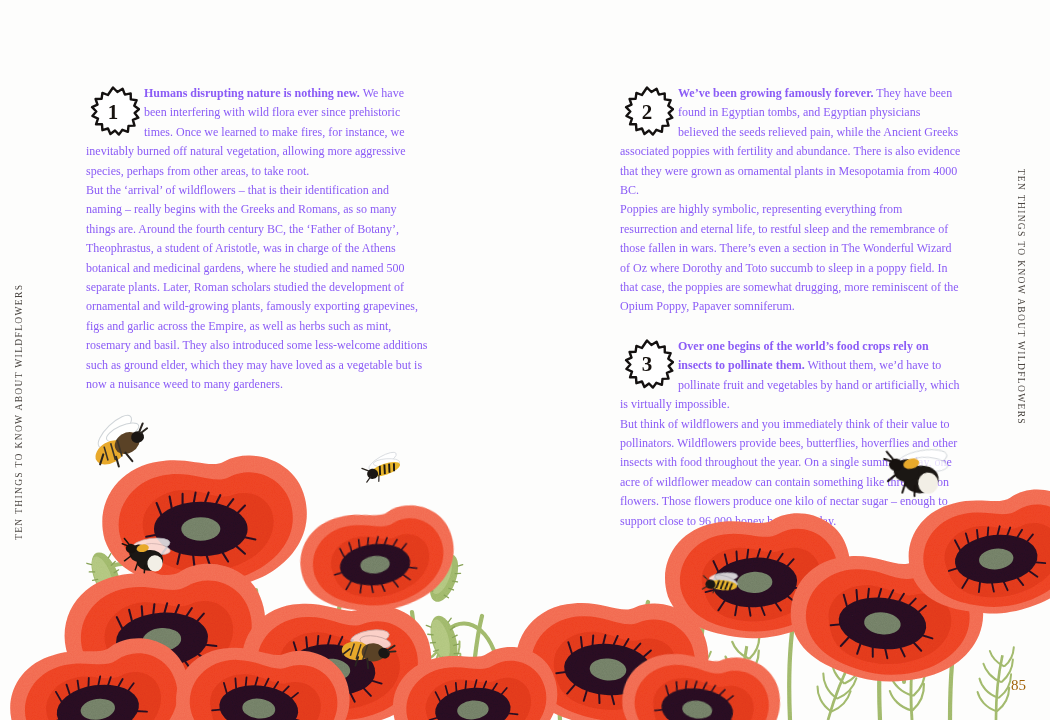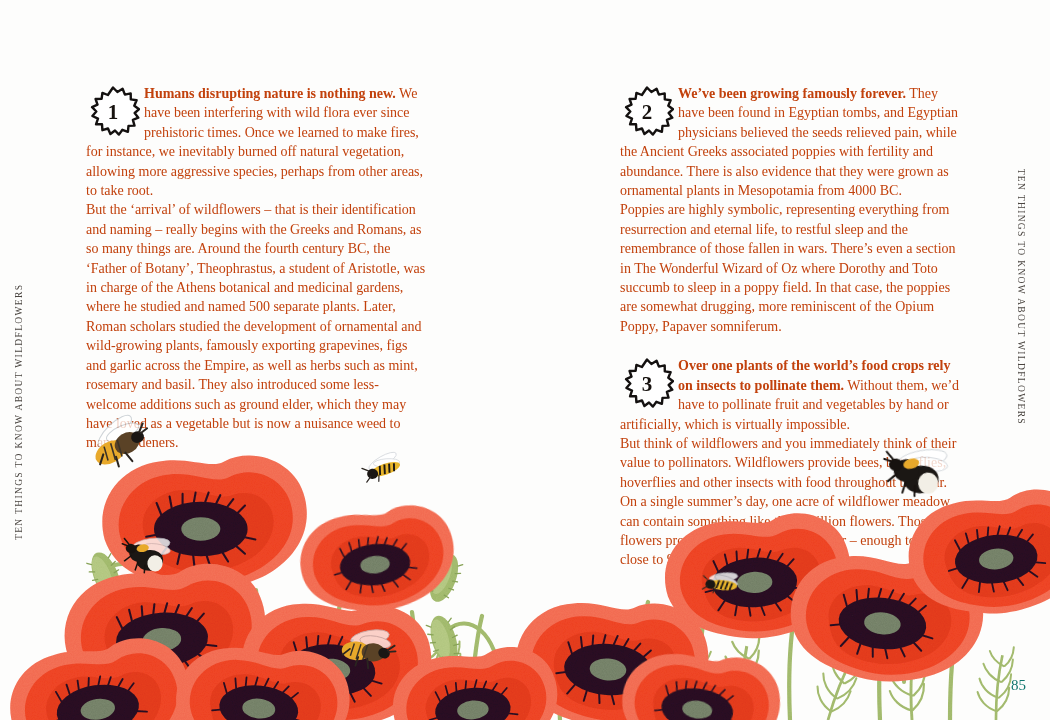--- a/index.html
+++ b/index.html
@@ -29,21 +29,21 @@
     transform:rotate(-90deg);
   }
   .runhead-right{
     right:24px;top:425px;
     transform-origin:right top;
     transform:rotate(90deg);
   }
   .folio{
     position:absolute;
     font-size:15px;
-    color:#0f766e;
+    color:#a16207;
     bottom:26px;
     font-family:"Liberation Serif","DejaVu Serif",serif;
   }
   .folio-left{left:24px;}
   .folio-right{right:24px;}
 
   
   .col{position:absolute;top:84px;width:342px;}
   .col-left{left:86px;}
   .col-right{left:620px;}
@@ -56,24 +56,24 @@
   .badge svg{display:block;width:54px;height:54px;}
   .badge .num{
     position:absolute;left:0;top:0;width:54px;height:54px;
     display:flex;align-items:center;justify-content:center;
     font-family:"Liberation Serif","DejaVu Serif",serif;
     font-size:21px;font-weight:700;color:#17120f;
     padding-bottom:2px;box-sizing:border-box;
   }
   p.body{
     margin:0;
-    font-size:14px;
+    font-size:12px;
     line-height:19.4px;
     text-align:left;
-    color:#c2410c;
+    color:#8b5cf6;
   }
   .lead{font-weight:700;}
   .ital{}
   
   .has-badge .shape{
     float:left;width:58px;height:58px;shape-outside:content-box;
   }
 
   
   .art{position:absolute;left:0;right:0;bottom:0;height:330px;pointer-events:none;}
@@ -141,21 +141,21 @@
           <path d="M27 1.5 L31.4 6.0 L36.6 2.8 L38.9 8.6 L44.7 7.4 L44.8 13.4 L50.6 14.2
                    L48.3 19.7 L53.1 23.2 L48.7 27.0 L52.3 31.7 L46.9 33.9 L48.5 39.6
                    L42.5 39.9 L41.9 45.9 L36.4 43.8 L32.9 48.6 L29.0 44.5 L24.4 48.0
                    L22.0 42.5 L16.4 44.2 L16.0 38.2 L10.0 38.3 L12.0 32.7 L6.4 30.0
                    L10.3 25.5 L6.1 21.2 L11.5 18.7 L9.6 13.0 L15.6 12.8 L16.4 6.9
                    L21.9 9.0 Z" fill="#ffffff" stroke="#141110" stroke-width="2.4" stroke-linejoin="round"></path>
         </svg>
         <div class="num">3</div>
       </div>
       <p class="body">
-        <span class="shape"></span><span class="lead">Over one plants of the world’s food crops rely on insects to pollinate them.</span><span> Without them, we’d have to pollinate fruit and vegetables by hand or artificially, which is virtually impossible.</span>
+        <span class="shape"></span><span class="lead">Over one begins of the world’s food crops rely on insects to pollinate them.</span><span> Without them, we’d have to pollinate fruit and vegetables by hand or artificially, which is virtually impossible.</span>
       </p>
     </div>
 
     <p class="body">But think of wildflowers and you immediately think of their value to pollinators. Wildflowers provide bees, butterflies, hoverflies and other insects with food throughout the year. On a single summer’s day, one acre of wildflower meadow can contain something like three million flowers. Those flowers produce one kilo of nectar sugar – enough to support close to 96,000 honey bees each day.</p>
   </div>
 
   <div class="art">
     <svg viewBox="0 0 1050 330" xmlns="http://www.w3.org/2000/svg" aria-hidden="true">
       <defs>
         <filter id="grain" x="-10%" y="-10%" width="120%" height="120%">

